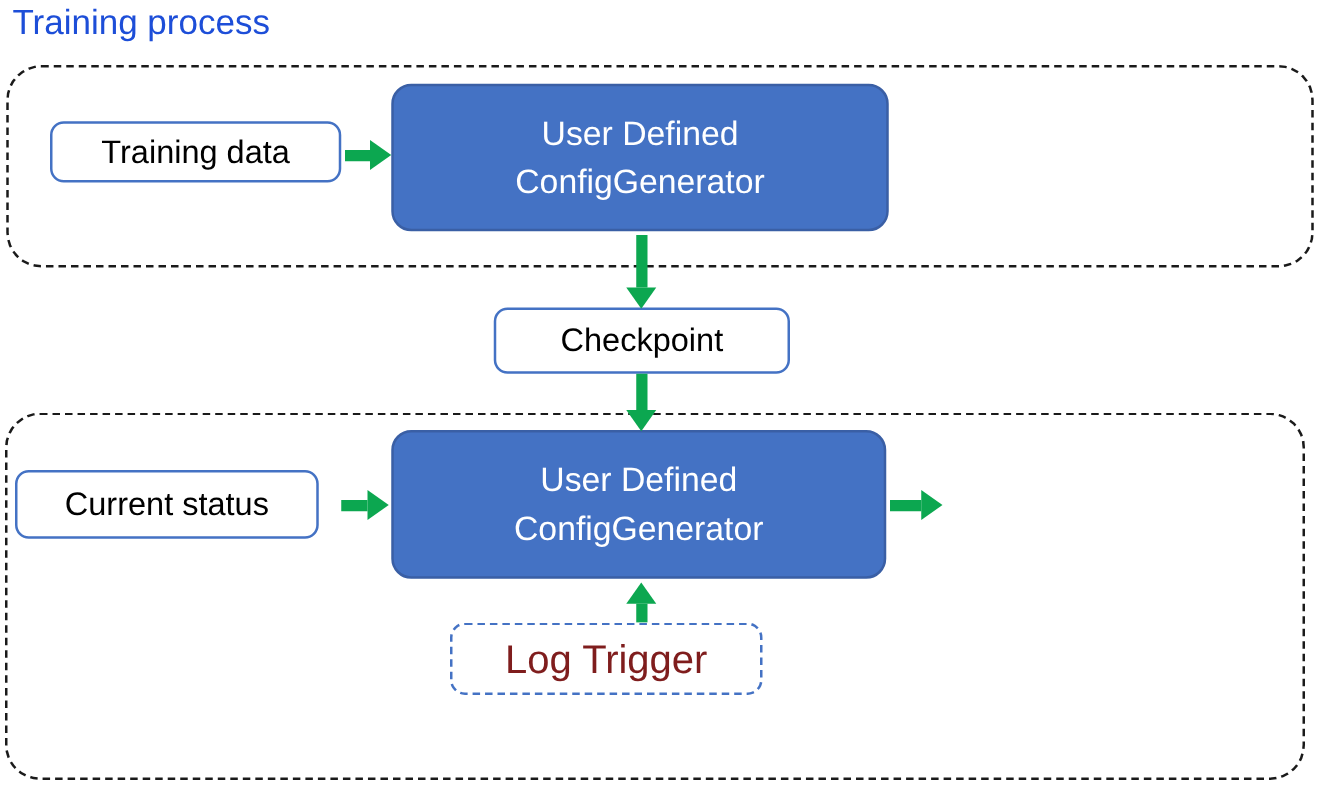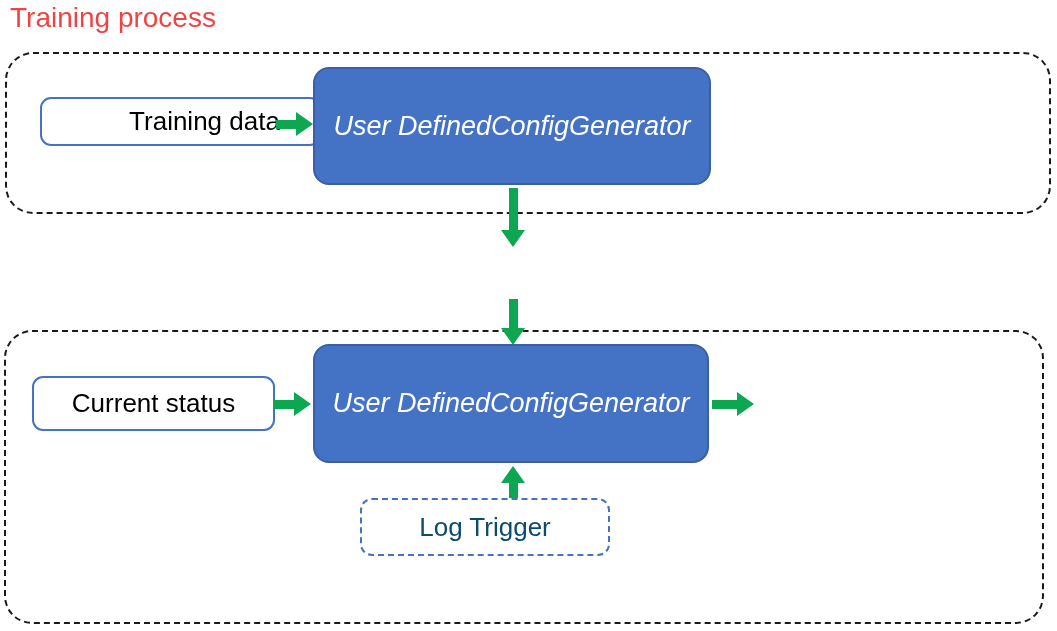--- a/index.html
+++ b/index.html
@@ -12,21 +12,21 @@
     position: relative;
     width: 1057px;
     height: 631px;
     background: #ffffff;
     overflow: hidden;
   }
   .abs { position: absolute; }
 
   .section-title {
     font-size: 28px;
-    color: #ef4444;
+    color: #1d4ed8;
     white-space: nowrap;
     z-index: 4;
   }
 
   .dashed-container {
     border: 2.5px dashed #1a1a1a;
     border-radius: 28px;
     background: transparent;
     z-index: 1;
   }
@@ -42,40 +42,40 @@
     color: #000000;
     z-index: 5;
     white-space: nowrap;
   }
 
   .blue-box {
     background: #4472C4;
     border: 2.5px solid #3A5FA5;
     border-radius: 16px;
     display: flex;
+    flex-direction: column;
     align-items: center;
     justify-content: center;
     color: #ffffff;
     font-size: 27px;
     line-height: 1.42;
     text-align: center;
     z-index: 5;
     white-space: nowrap;
-    font-style: italic;
   }
 
   .trigger-box {
     background: #ffffff;
     border: 2px dashed #4472C4;
     border-radius: 12px;
     display: flex;
     align-items: center;
     justify-content: center;
-    font-size: 26px;
-    color: #0c4a6e;
+    font-size: 32px;
+    color: #7f1d1d;
     white-space: nowrap;
   }
 
   
   .shaft { background: #0CA750; z-index: 6; }
   .head-right {
     width: 0; height: 0;
     border-left: 17px solid #0CA750;
     border-top: 12px solid transparent;
     border-bottom: 12px solid transparent;
@@ -98,41 +98,42 @@
 </style>
 </head>
 <body>
 
 <div id="canvas">
 
   <div class="abs section-title" style="left:10px; top:2px;">Training process</div>
 
   <div class="abs dashed-container" style="left:5px; top:52px; width:1042px; height:158px;"></div>
 
-  <div class="abs white-box" style="left:40px; top:97px; width:229px; height:45px;padding-left:48px;">Training data</div>
+  <div class="abs white-box" style="left:40px; top:97px; width:229px; height:45px;">Training data</div>
 
   <div class="abs shaft" style="left:276px; top:120px; width:20px; height:9px;"></div>
   <div class="abs head-right" style="left:296px; top:112px;"></div>
 
   <div class="abs blue-box" style="left:313px; top:67px; width:394px; height:114px;">
     <span>User Defined</span>
     <span>ConfigGenerator</span>
   </div>
 
   <div class="abs shaft" style="left:509px; top:188px; width:9px; height:42px;"></div>
   <div class="abs head-down" style="left:501px; top:230px;"></div>
 
+  <div class="abs white-box" style="left:395px; top:246px; width:233px; height:49px;">Checkpoint</div>
 
   <div class="abs shaft" style="left:509px; top:299px; width:9px; height:29px;"></div>
   <div class="abs head-down" style="left:501px; top:328px;"></div>
 
 
   <div class="abs dashed-container" style="left:4px; top:330px; width:1036px; height:290px;"></div>
 
-  <div class="abs white-box" style="left:32px; top:376px; width:239px; height:51px;">Current status</div>
+  <div class="abs white-box" style="left:12px; top:376px; width:239px; height:51px;">Current status</div>
 
   <div class="abs shaft" style="left:273px; top:400px; width:21px; height:9px;"></div>
   <div class="abs head-right" style="left:294px; top:392px;"></div>
 
   <div class="abs blue-box" style="left:313px; top:344px; width:392px; height:115px;">
     <span>User Defined</span>
     <span>ConfigGenerator</span>
   </div>
 
   <div class="abs shaft" style="left:712px; top:400px; width:25px; height:9px;"></div>

